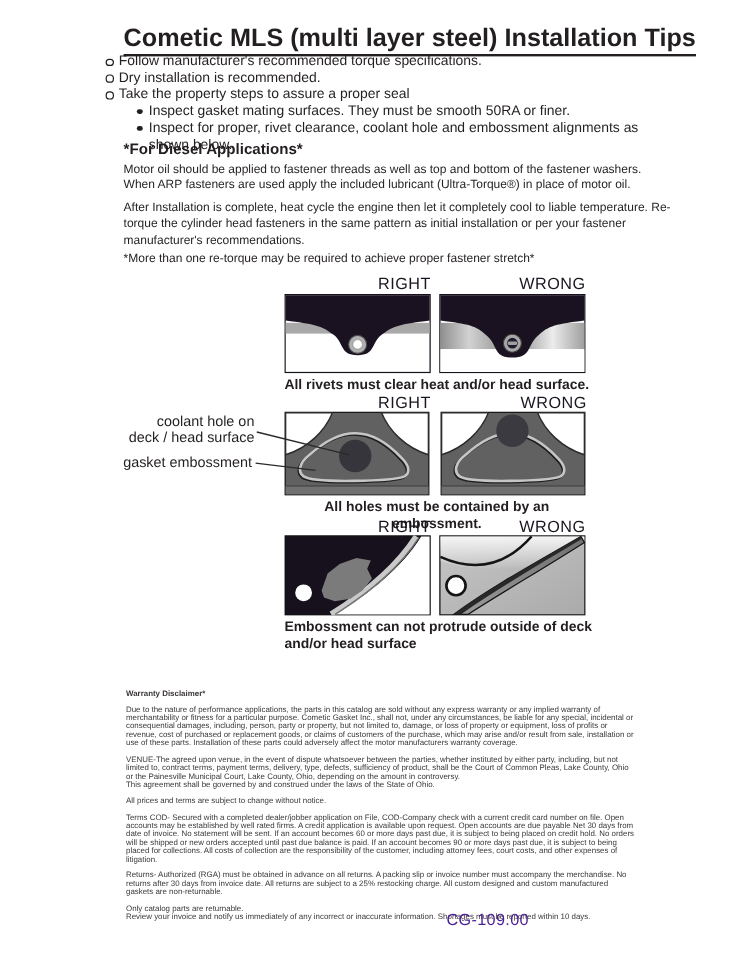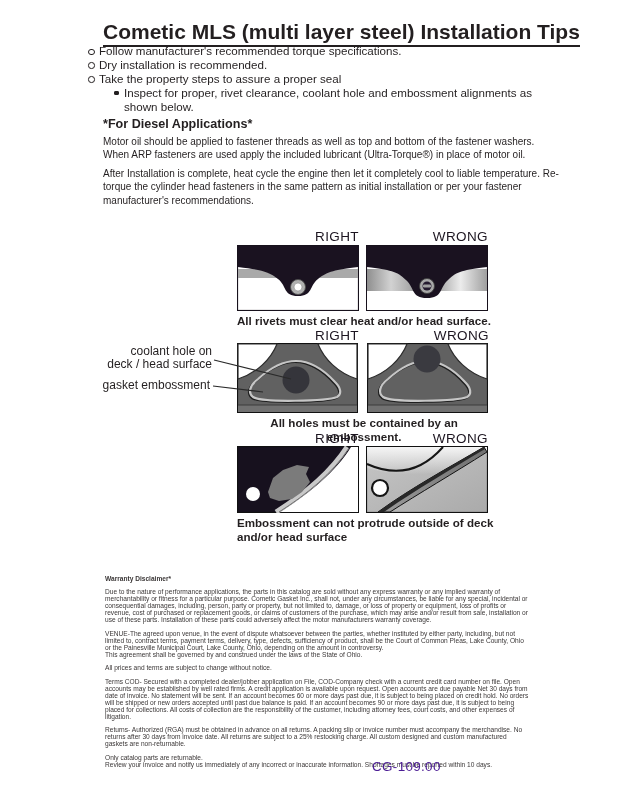--- a/index.html
+++ b/index.html
@@ -29,27 +29,28 @@
 <body>
 
 <div class="page">
 
   <h1 class="abs title"><span>Cometic MLS (multi layer steel) Installation Tips</span></h1>
 
   <div class="abs tips">
     <div class="tip lvl1"><span class="m1"></span><span>Follow manufacturer's recommended torque specifications.</span></div>
     <div class="tip lvl1"><span class="m1"></span><span>Dry installation is recommended.</span></div>
     <div class="tip lvl1"><span class="m1"></span><span>Take the property steps to assure a proper seal</span></div>
-    <div class="tip lvl2"><span class="m2"></span></div>
+    <div class="tip lvl2"><span class="m2"></span><span>Inspect gasket mating surfaces.  They must be smooth 50RA or finer.</span></div>
     <div class="tip lvl2"><span class="m2"></span><span>Inspect for proper, rivet clearance, coolant hole and embossment alignments as shown below.</span></div>
   </div>
 
   <h2 class="abs h2">*For Diesel Applications*</h2>
   <p class="abs body p1">Motor oil should be applied to fastener threads as well as top and bottom of the fastener washers. When ARP fasteners are used apply the included lubricant (Ultra-Torque®) in place of motor oil.</p>
   <p class="abs body p2">After Installation is complete, heat cycle the engine then let it completely cool to liable temperature. Re-torque the cylinder head fasteners in the same pattern as initial installation or per your fastener manufacturer's recommendations.</p>
+  <p class="abs body p3">*More than one re-torque may be required to achieve proper fastener stretch*</p>
 
   <div class="abs dlabel" style="left:237px;top:229px;">RIGHT</div>
   <div class="abs dlabel" style="left:366px;top:229px;">WRONG</div>
 
   <svg class="abs dbox" style="left:237px;top:245px;" width="122" height="66" viewBox="0 0 122 66">
     <rect x="0.5" y="0.5" width="121" height="65" fill="#ffffff" stroke="#17111c" stroke-width="1.2"></rect>
     <rect x="1" y="24" width="120" height="9" fill="#a9a9a9"></rect>
     <path d="M1,1 H121 V22 C98,25 91,26 81,34 C72,41 76,51 61,51 C46,51 50,41 41,34 C31,26 24,25 1,22 Z" fill="#1a1220"></path>
     <circle cx="61" cy="42" r="7.5" fill="#b0b0b0" stroke="#4c4c4c" stroke-width="0.9"></circle>
     <circle cx="61" cy="42" r="4" fill="#ffffff" stroke="#8a8a8a" stroke-width="0.6"></circle>

